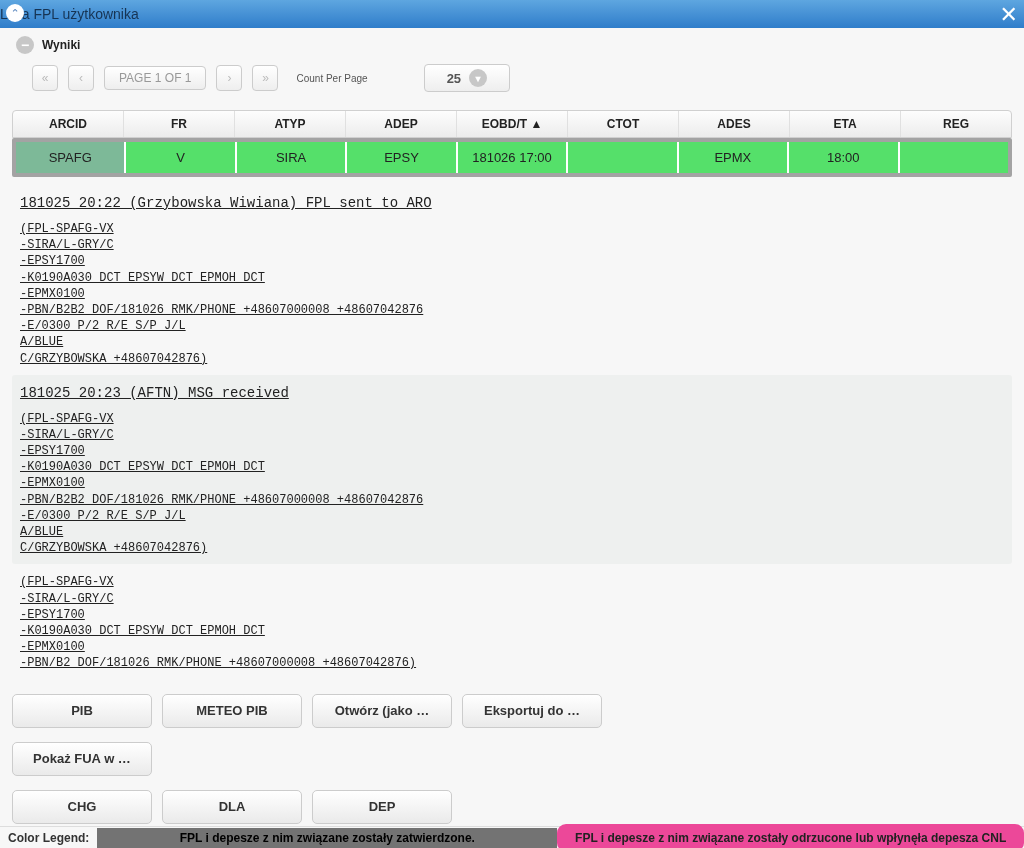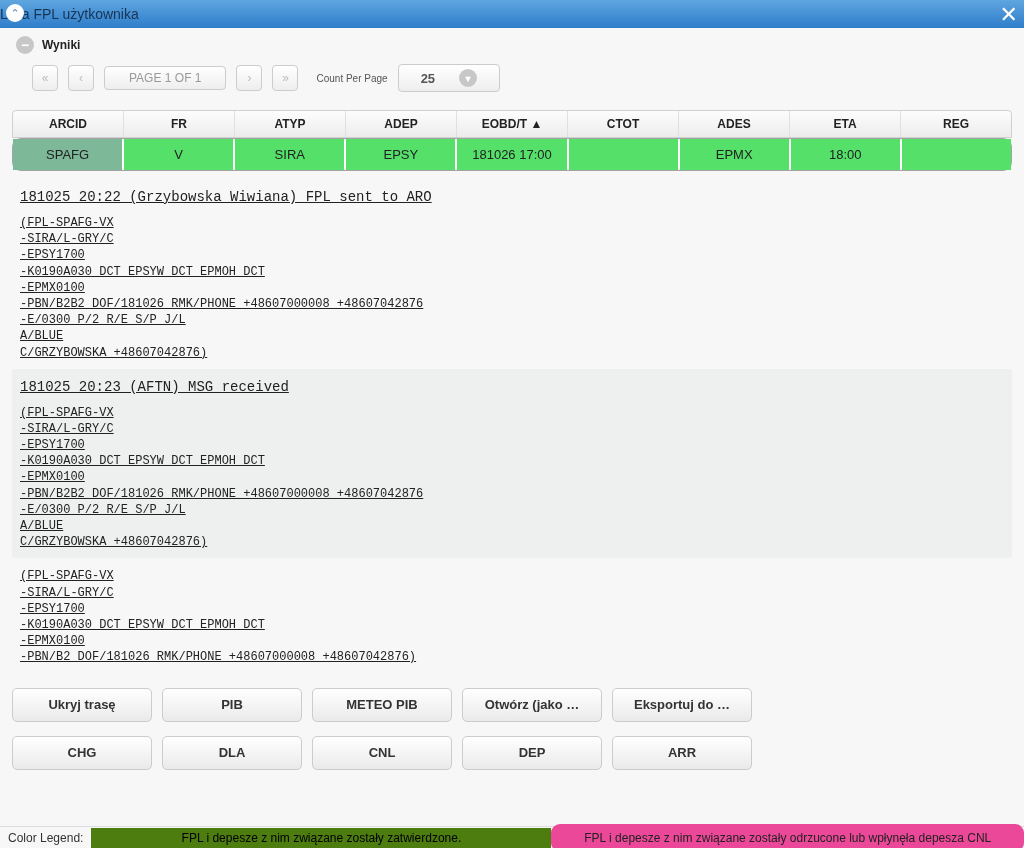--- a/index.html
+++ b/index.html
@@ -6,44 +6,44 @@
   body { font-family: Arial, Helvetica, sans-serif; font-size: 13px; background: #f7f7f7; width: 1024px; height: 848px; overflow: hidden; }
   .titlebar { background: linear-gradient(#5ea6e0, #2f7dca); color: #2a3a58; height: 28px; display: flex; align-items: center; position: relative; }
   .titlebar .title { flex: 1; font-size: 14px; color: #163454; }
   .titlebar .chev { position: absolute; left: 6px; top: 4px; width: 18px; height: 18px; border-radius: 50%; background: #fff; display: flex; align-items: center; justify-content: center; color: #5b88bf; font-size: 11px; }
   .titlebar .close { position: absolute; right: 6px; top: 2px; font-size: 22px; color: #fff; cursor: pointer; }
   .wyniki { display:flex; align-items:center; gap:8px; padding: 8px 12px 10px 16px; }
   .wyniki .minus { width:18px; height:18px; border-radius:50%; background:#c7c7c7; color:#fff; display:flex; align-items:center; justify-content:center; font-weight:bold; font-size:14px; line-height:1; }
   .wyniki .label { font-weight:bold; font-size:12px; color:#222; }
   .pager-row { display:flex; align-items:center; gap:10px; padding: 0 12px 10px 32px; }
   .pgbtn { width:26px; height:26px; border:1px solid #ccc; border-radius:4px; background:linear-gradient(#fff,#eee); color:#bbb; font-size:12px; display:flex; align-items:center; justify-content:center; cursor:pointer; }
-  .pgtext { border:1px solid #ccc; border-radius:4px; background:linear-gradient(#fff,#eee); padding:4px 24px; color:#999; font-size:12px; }
+  .pgtext { border:1px solid #ccc; border-radius:4px; background:linear-gradient(#fff,#eee); padding:4px 14px; color:#999; font-size:12px; }
   .cpp-label { color:#555; font-size:10px; margin-left:8px; }
-  .cpp-select { border:1px solid #ccc; border-radius:4px; background:linear-gradient(#fff,#eee); padding:4px 22px; color:#555; font-weight:bold; display:flex; align-items:center; gap:24px; }
+  .cpp-select { border:1px solid #ccc; border-radius:4px; background:linear-gradient(#fff,#eee); padding:4px 22px; color:#555; font-weight:bold; display:flex; align-items:center; gap:8px;margin-left:46px; }
   .cpp-select .dd { width:18px; height:18px; border-radius:50%; background:#c7c7c7; color:#fff; display:flex; align-items:center; justify-content:center; font-size:10px; }
   .grid { margin: 8px 12px; }
   .ghead { display:flex; background:linear-gradient(#fdfdfd,#ececec); border:1px solid #d0d0d0; border-radius:4px 4px 0 0; }
   .ghead .cell { flex:1; text-align:center; font-weight:bold; font-size:12px; color:#222; padding:6px 4px; border-right:1px solid #e0e0e0; }
   .ghead .cell:last-child { border-right:none; }
-  .grow-wrap { border:1px solid #a3a3a3; border-radius:9px; }
+  .grow-wrap { border:4px solid #a3a3a3; border-radius:2px; }
   .grow { display:flex; }
   .grow .cell { flex:1; text-align:center; font-size:13px; color:#222; padding:8px 4px; background:#55e06a; border-right:2px solid #fff; }
   .grow .cell.sel { background:#7db998; }
   .grow .cell:last-child { border-right:none; }
   .body-area { margin:0 12px; }
   .msg { padding:10px 8px 8px 8px; font-family: "Courier New", monospace; font-size:12px; color:#222;text-decoration:underline; }
   .msg .hdr { font-size:14px; margin-bottom:10px; }
   .msg .body { white-space: pre; line-height:1.35; }
   .msg.gray { background:#eef0ef; border-radius:3px; }
   .btn-rows { margin:14px 12px 0 12px; }
   .btn-row { display:flex; gap:10px; margin-bottom:14px; }
   .btn { width:140px; height:34px; border:1px solid #ccc; border-radius:5px; background:linear-gradient(#fff,#eaeaea); color:#333; font-size:13px; font-weight:bold; display:flex; align-items:center; justify-content:center; cursor:pointer; }
-  .legend { position:absolute; bottom:0; left:0; right:0; height:22px; display:flex; align-items:center; font-size:12px; border-top:1px solid #ddd; }
+  .legend { position:absolute; bottom:0; left:0; right:0; height:22px; display:flex; align-items:center; font-size:12px; border-top:1px solid #ddd;font-weight:bold; }
   .legend .lab { padding:0 8px; color:#333; }
-  .legend .green { flex:0 0 460px; background:#4d7c0f; text-align:center; padding:3px 0; }
+  .legend .green { flex:0 0 460px; background:#737373; text-align:center; padding:3px 0; }
   .legend .red { flex:1; background:#ec4899; text-align:center; padding:7px 0; color:#222; white-space:nowrap; overflow:hidden;border-radius:9px; }
   .col-arcid{flex:1.2}.col-fr{flex:.5}.col-atyp{flex:1}.col-adep{flex:1}.col-eobd{flex:1.5}.col-ctot{flex:1}.col-ades{flex:1}.col-eta{flex:1.3}.col-reg{flex:.7}
 </style>
 </head>
 <body>
 
 <div class="titlebar">
   <span class="chev">⌃</span>
   <span class="title">Lista FPL użytkownika</span>
   <span class="close">✕</span>
@@ -124,32 +124,32 @@
 -SIRA/L-GRY/C
 -EPSY1700
 -K0190A030 DCT EPSYW DCT EPMOH DCT
 -EPMX0100
 -PBN/B2 DOF/181026 RMK/PHONE +48607000008 +48607042876)</div>
     </div>
   </div>
 
 <div class="btn-rows">
   <div class="btn-row" id="btn-row-1">
-      <div class="btn">Ukryj trasę</div>
       <div class="btn">PIB</div>
       <div class="btn">METEO PIB</div>
       <div class="btn">Otwórz (jako …</div>
       <div class="btn">Eksportuj do …</div>
     </div>
+  <div class="btn-row" id="btn-row-2">
+      <div class="btn">Pokaż FUA w …</div>
+    </div>
   <div class="btn-row" id="btn-row-3">
       <div class="btn">CHG</div>
       <div class="btn">DLA</div>
-      <div class="btn">CNL</div>
       <div class="btn">DEP</div>
-      <div class="btn">ARR</div>
     </div>
 </div>
 
 <div class="legend">
   <span class="lab">Color Legend:</span>
   <span class="green">FPL i depesze z nim związane zostały zatwierdzone.</span>
   <span class="red">FPL i depesze z nim związane zostały odrzucone lub wpłynęła depesza CNL</span>
 </div>
 
 </body></html>

